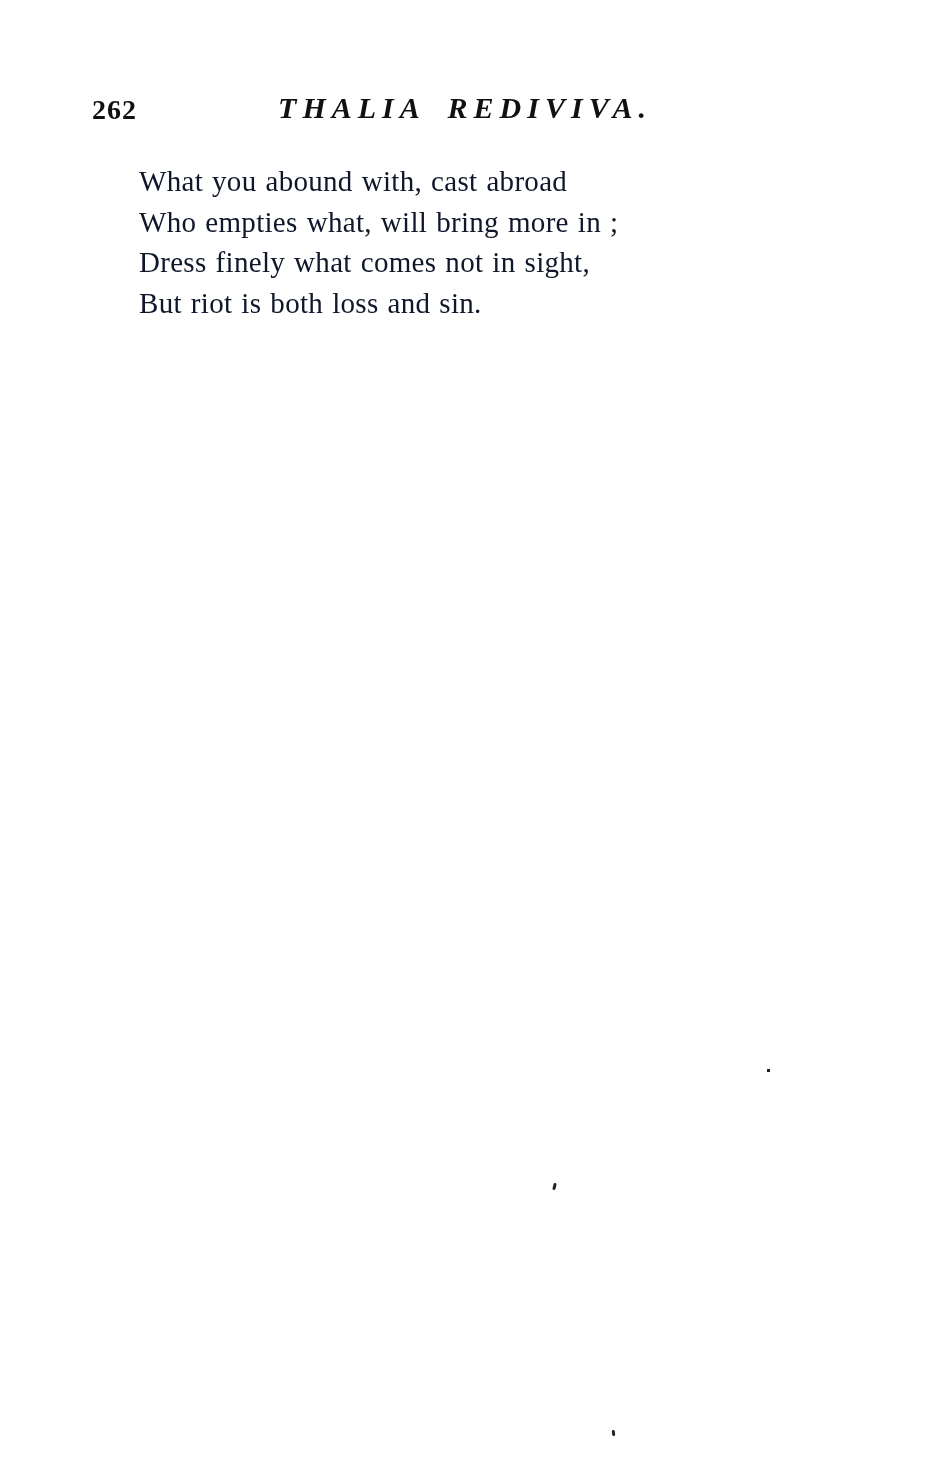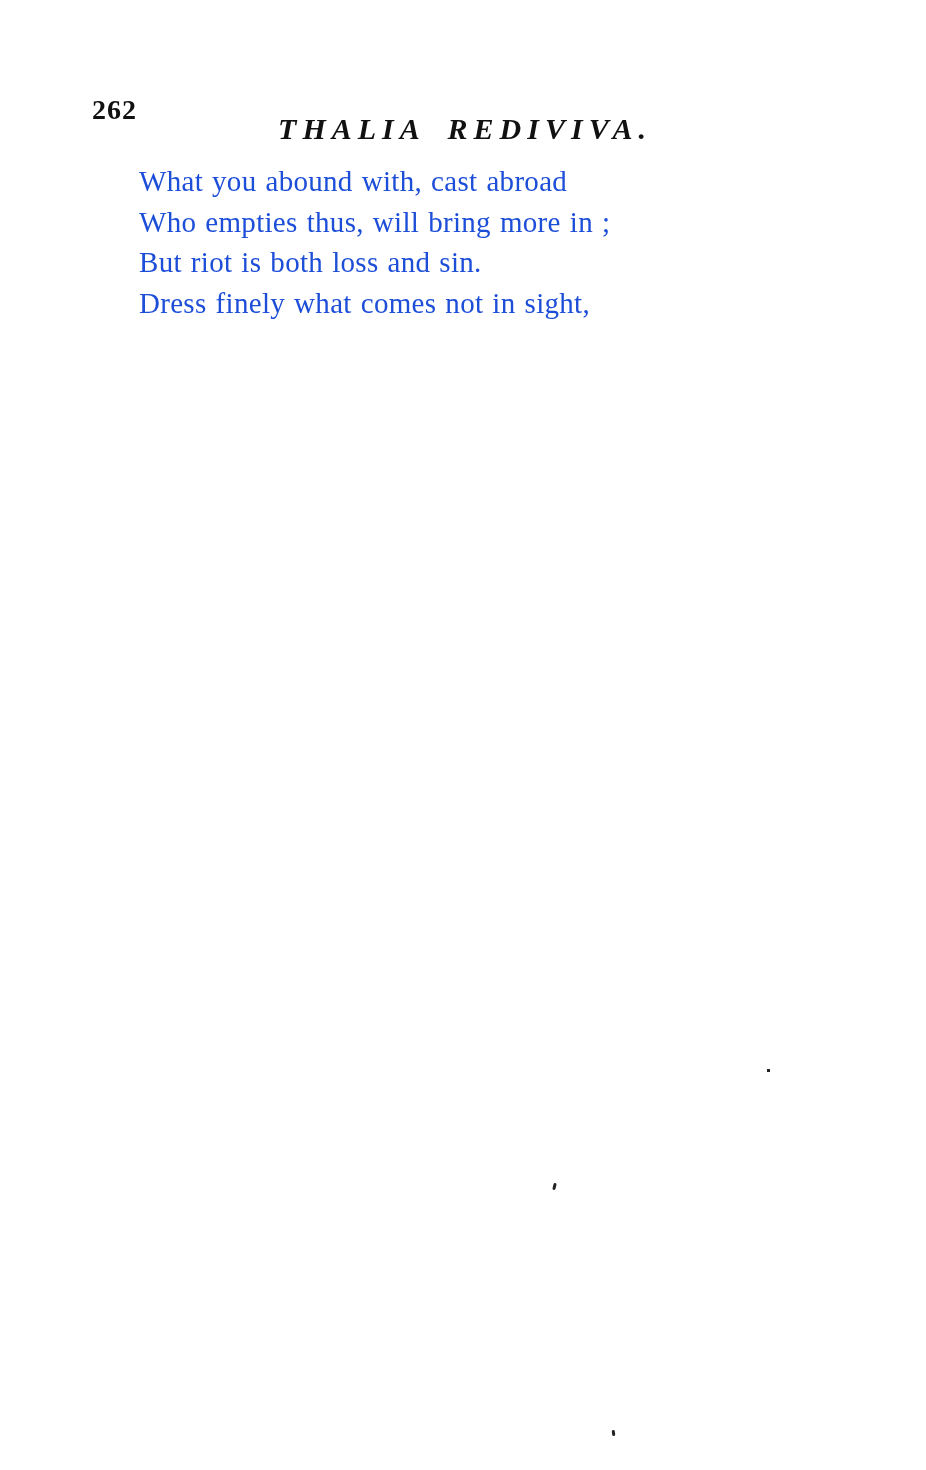--- a/index.html
+++ b/index.html
@@ -39,35 +39,34 @@
     transform: translateX(-50%);
     top: 0;
     font-size: 30px;
     line-height: 36px;
     font-style: italic;
     font-weight: bold;
     letter-spacing: 6px;
     word-spacing: 10px;
     white-space: nowrap;
     color: #111111;
-    margin-top: 21px;
   }
   .poem {
     position: absolute;
     left: 139px;
     top: 161px;
     width: 700px;
   }
   .poem-line {
     font-size: 29px;
     line-height: 40.6px;
     letter-spacing: 0.3px;
     word-spacing: 1.5px;
     white-space: pre;
-    color: #1d4ed8;
+    color: #0f172a;
   }
   .speck {
     position: absolute;
     background: #222222;
   }
   .speck-1 {
     left: 767px;
     top: 1069px;
     width: 3px;
     height: 3px;
@@ -94,22 +93,22 @@
 
 <div class="page">
 
   <div class="header-row">
     <span class="page-number">262</span>
     <span class="running-title">THALIA REDIVIVA.</span>
   </div>
 
   <div class="poem">
     <div class="poem-line">What you abound with, cast abroad</div>
-    <div class="poem-line">Who empties thus, will bring more in ;</div>
+    <div class="poem-line">Who empties what, will bring more in ;</div>
+    <div class="poem-line">Dress finely what comes not in sight,</div>
     <div class="poem-line">But riot is both loss and sin.</div>
-    <div class="poem-line">Dress finely what comes not in sight,</div>
   </div>
 
   <div class="speck speck-1"></div>
   <div class="speck speck-2"></div>
   <div class="speck speck-3"></div>
 
 </div>
 
 </body></html>

